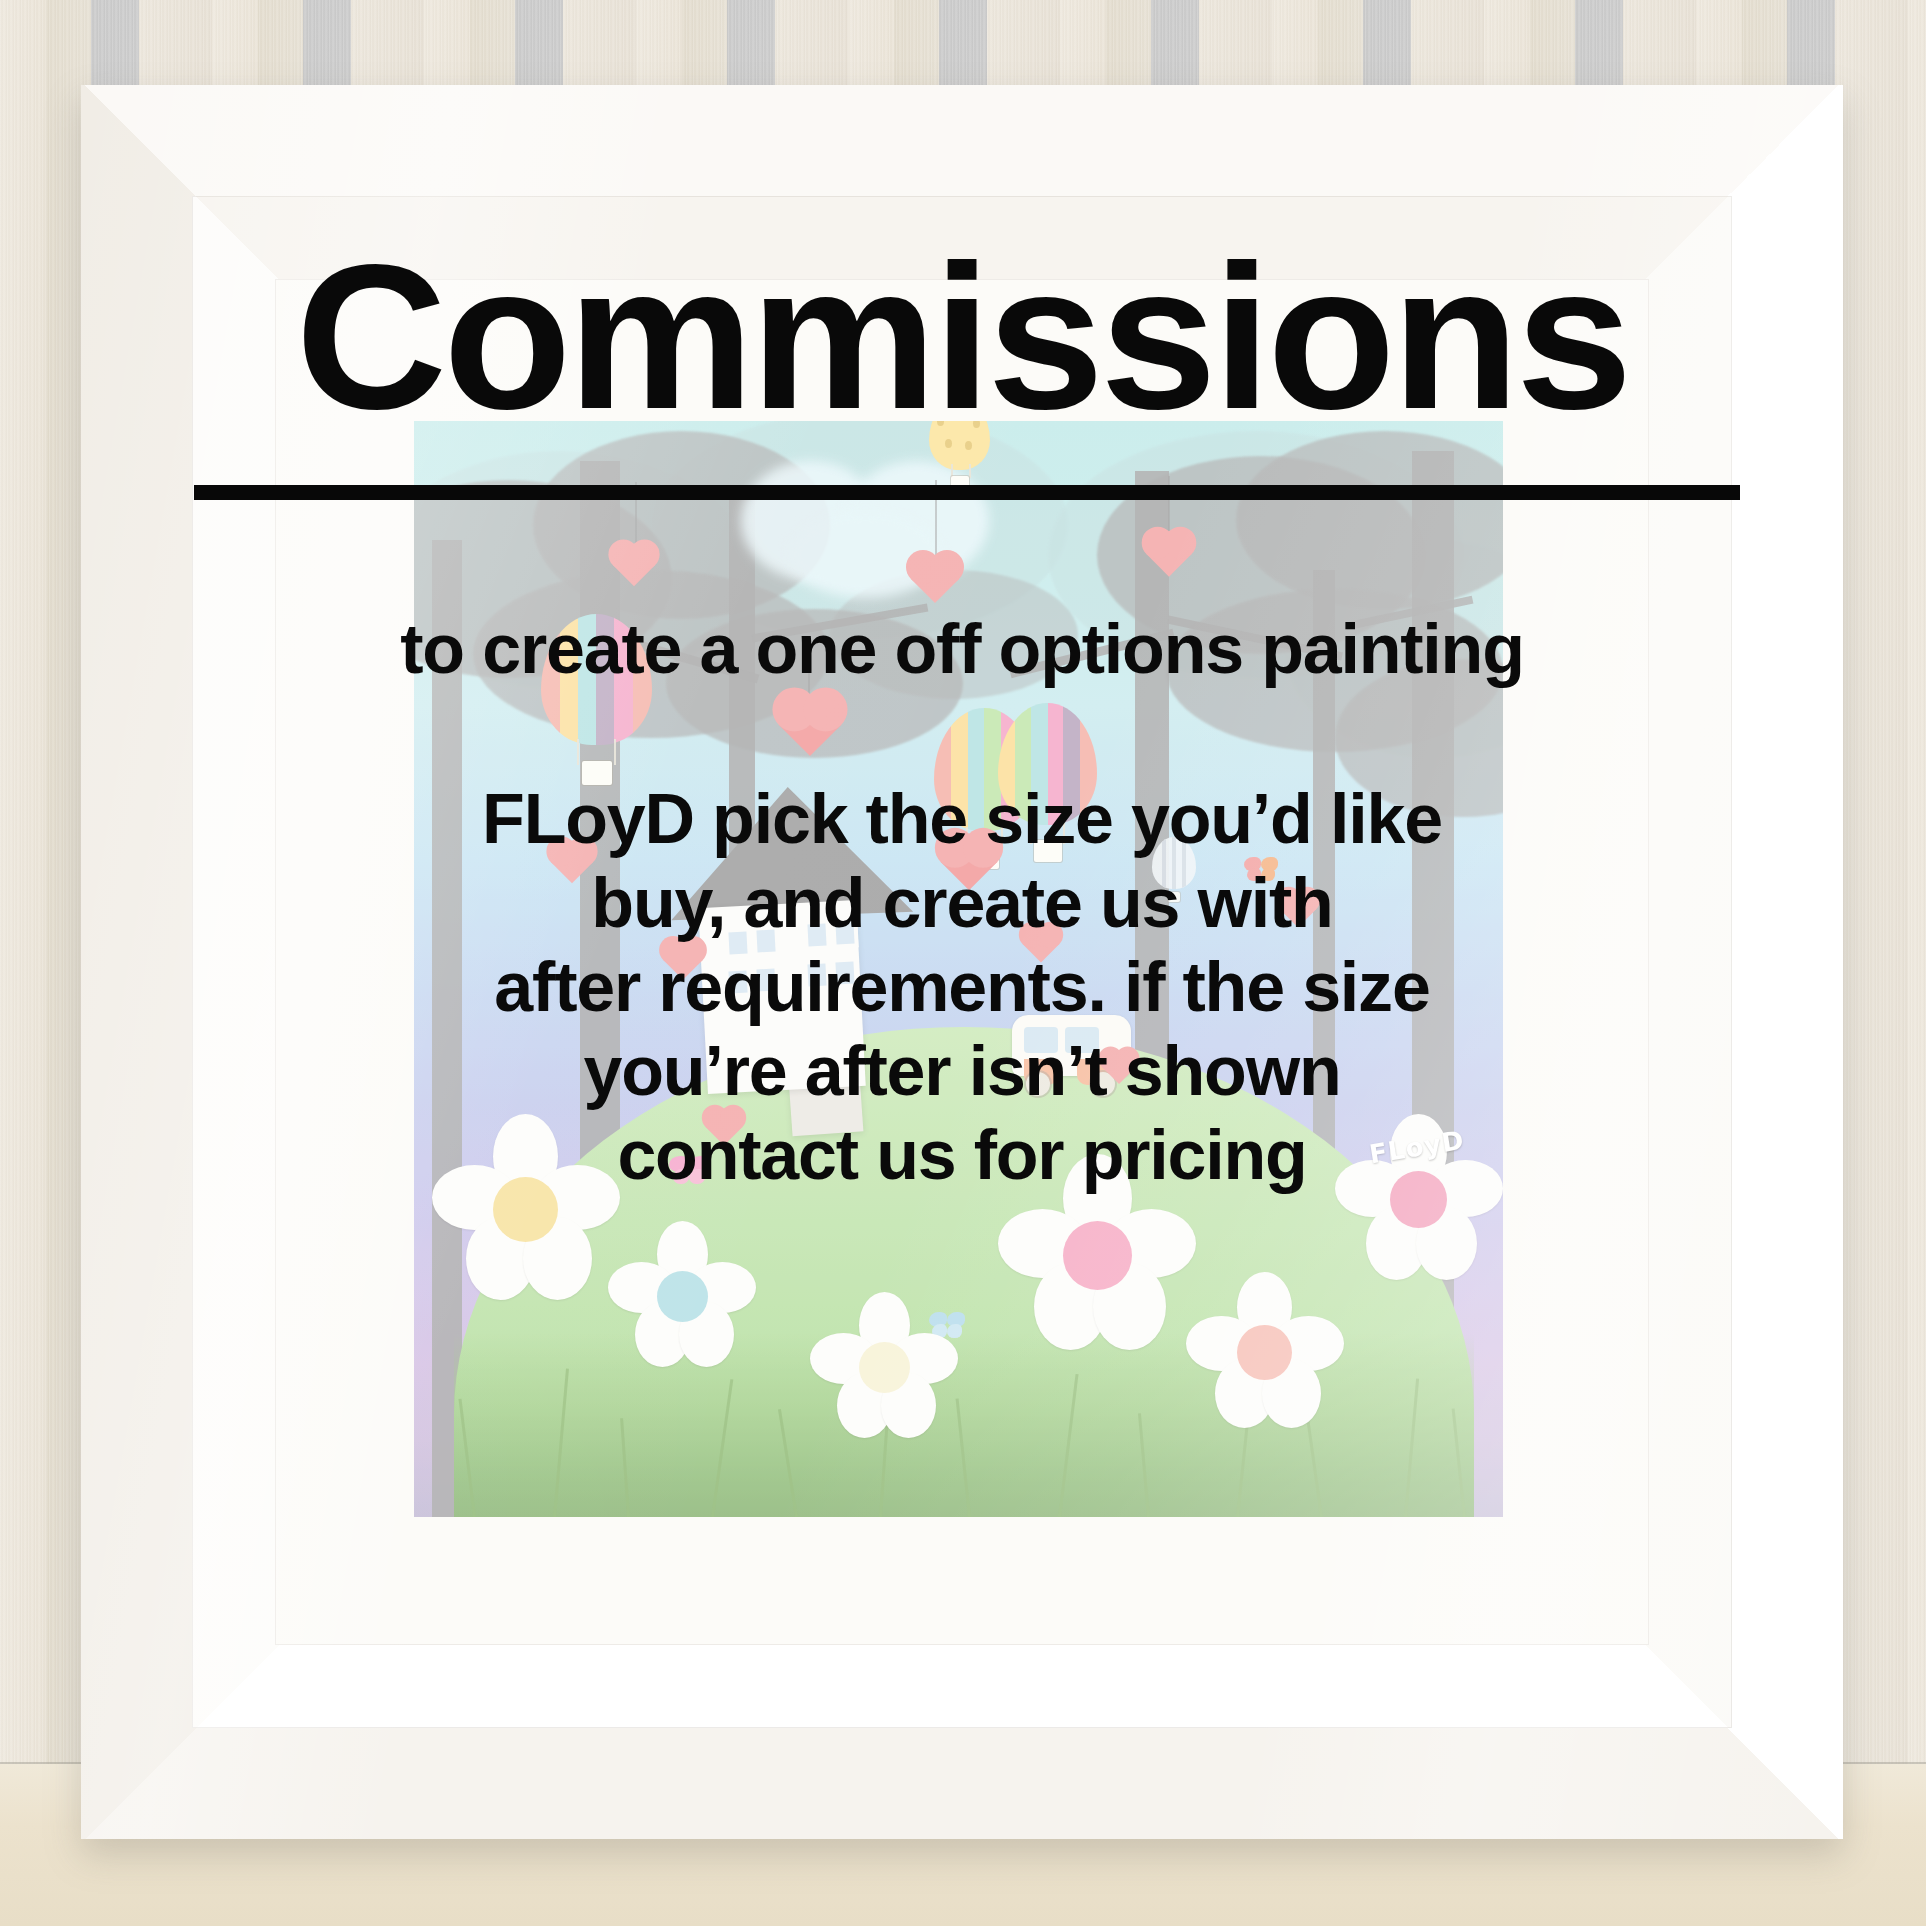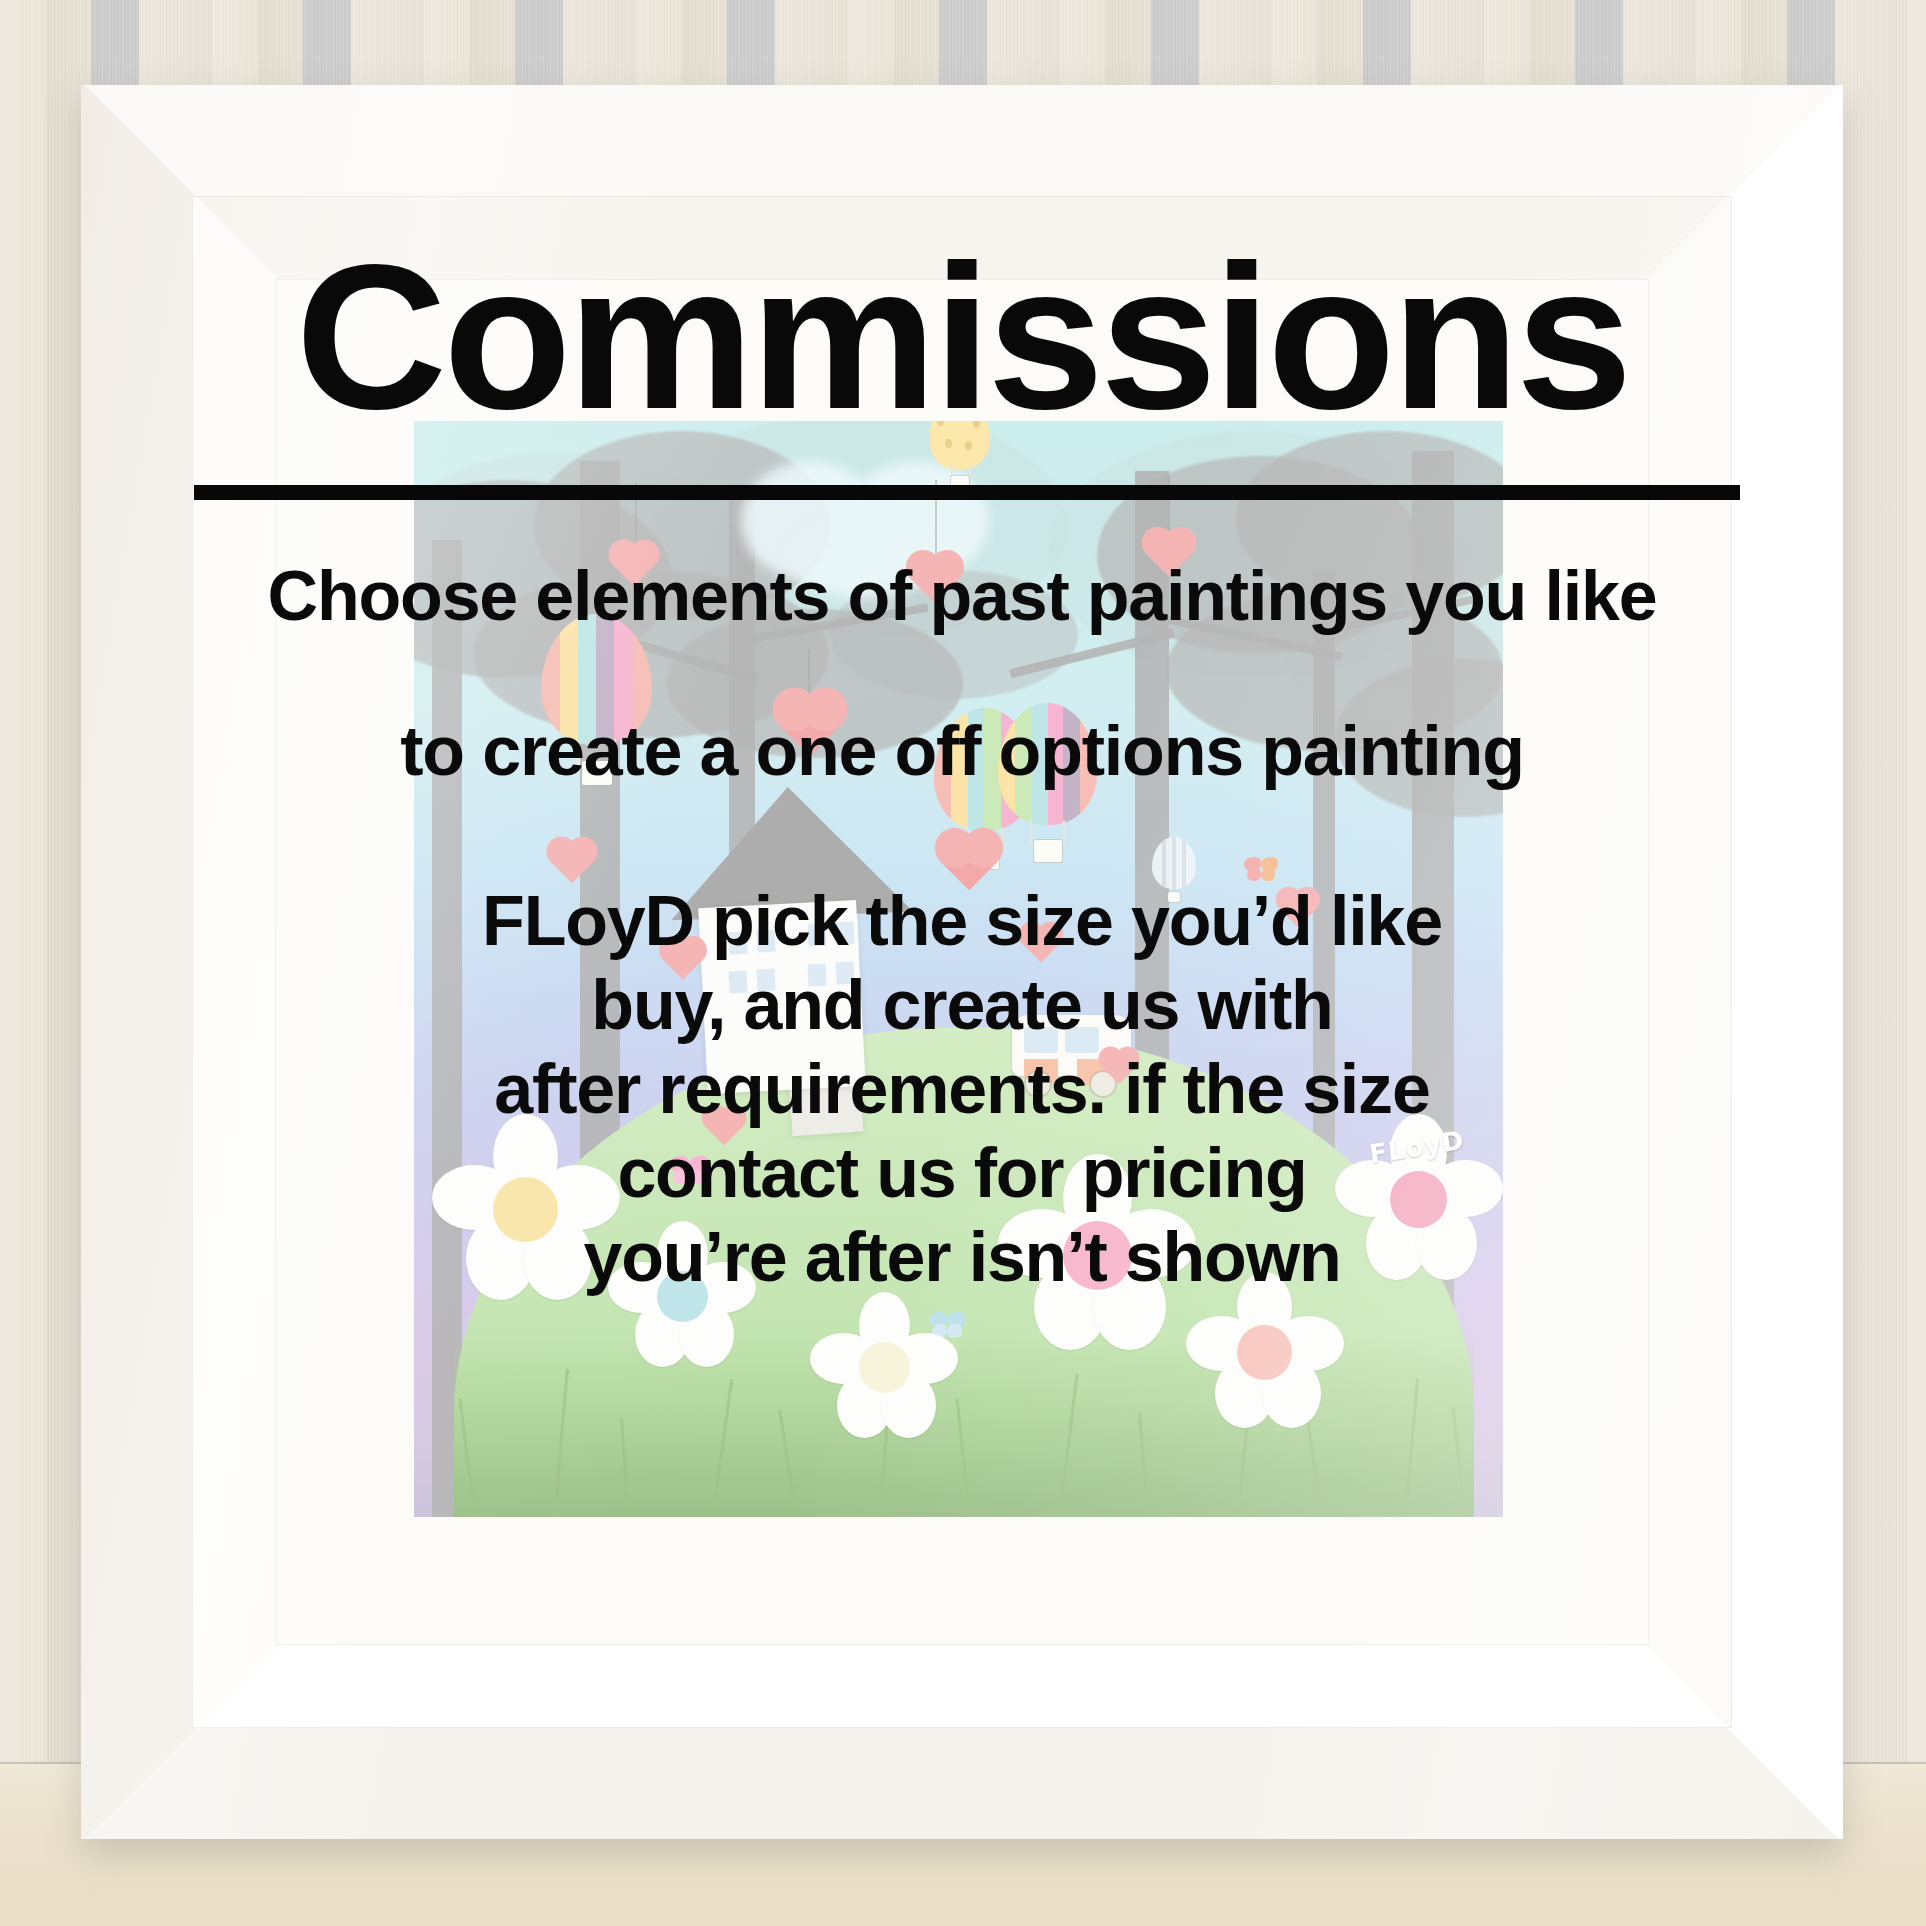--- a/index.html
+++ b/index.html
@@ -480,27 +480,26 @@
     <div class="haze"></div>
     <div class="glass"></div>
   </div>
 
   <div class="overlay">
 
     <div class="title">Commissions</div>
     <div class="title-rule"></div>
 
     <div class="body-text">
-      <div class="para p1">Choose elements of past paintings you like</div>
       <div class="para p2">to create a one off options painting</div>
       <div class="block3">
         <span class="ln">FLoyD pick the size you’d like</span>
         <span class="ln">buy, and create us with</span>
         <span class="ln">after requirements. if the size</span>
+        <span class="ln">you’re after isn’t shown</span>
         <span class="ln">contact us for pricing</span>
-        <span class="ln">you’re after isn’t shown</span>
       </div>
     </div>
 
   </div>
 
 </div>
 
 
 </body></html>

